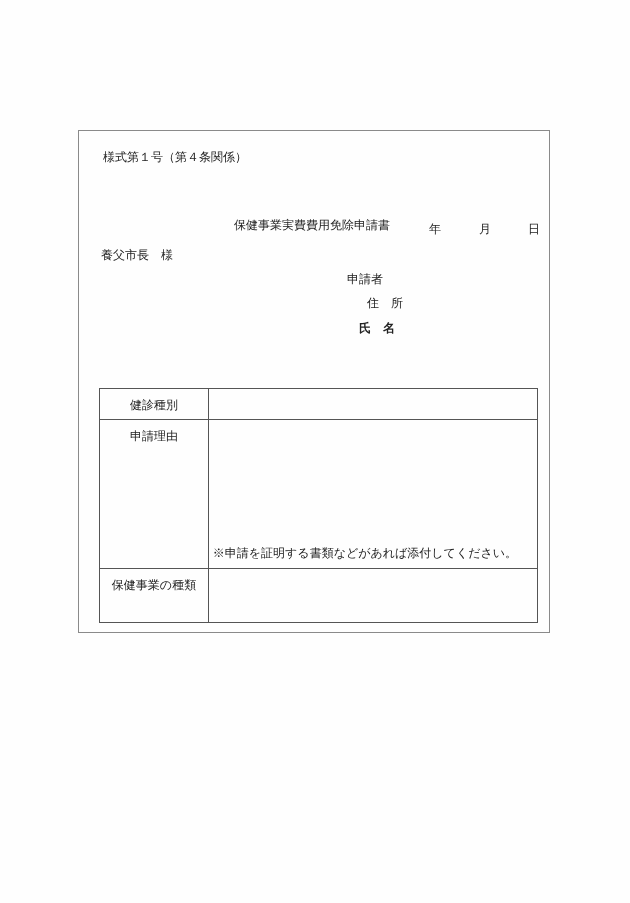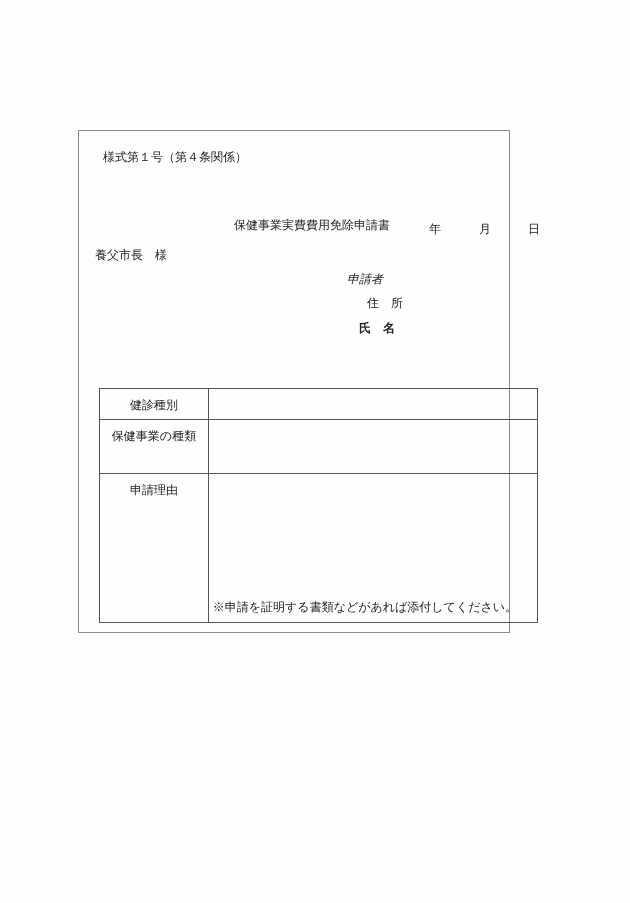--- a/index.html
+++ b/index.html
@@ -2,21 +2,21 @@
 <html><head>
 <meta charset="utf-8">
 <style>
   html, body { margin: 0; padding: 0; }
   body {
     width: 630px; height: 903px; background: #fefefe; position: relative;
     font-family: "DejaVu Serif", "Liberation Serif", serif;
     color: #222; font-size: 12px; overflow: hidden;
   }
   .frame {
-    position: absolute; left: 78px; top: 130px; width: 432px; height: 503px;
+    position: absolute; left: 78px; top: 130px; width: 472px; height: 503px;
     border: 1.5px solid #8a8a8a; box-sizing: border-box; background: #fefefe;
   }
   .abs { position: absolute; white-space: nowrap; line-height: 14px; }
   table.form {
     position: absolute; left: 20px; top: 257px; width: 439px;
     border-collapse: collapse; table-layout: fixed;
   }
   table.form td { border: 1px solid #555; vertical-align: top; padding: 0; }
   table.form td.lbl { width: 108px; text-align: center; padding-top: 8px; }
   .note { position: absolute; right: 20px; bottom: 6px; white-space: nowrap; }
@@ -25,38 +25,38 @@
 <body>
 
 <div class="frame">
   <div class="abs" style="left:24px; top:19px;">様式第１号（第４条関係）</div>
   <div class="abs" style="left:155px; top:44px;margin-top:43px;">保健事業実費費用免除申請書</div>
 
   <div class="abs" style="left:350px; top:91px;">年</div>
   <div class="abs" style="left:400px; top:91px;">月</div>
   <div class="abs" style="left:449px; top:91px;">日</div>
 
-  <div class="abs" style="left:16px; top:117px;">養父市長　様</div>
+  <div class="abs" style="left:22px; top:117px;">養父市長　様</div>
 
-  <div class="abs" style="left:268px; top:141px;font-style:italic;">申請者</div>
+  <div class="abs" style="left:268px; top:141px;">申請者</div>
   <div class="abs" style="left:280px; top:165px;margin-left:8px;">住　所</div>
   <div class="abs" style="left:280px; top:190px;font-weight:bold;">氏　名</div>
 
 
   <table class="form">
     <tbody>
         <tr style="height:31px;">
       <td class="lbl">健診種別</td>
       <td></td>
     </tr>
-    <tr style="height:54px;">
-      <td class="lbl">保健事業の種類</td>
-      <td></td>
-    </tr>
     <tr style="height:149px;">
       <td class="lbl">申請理由</td>
       <td style="position:relative;">
         <span class="note">※申請を証明する書類などがあれば添付してください。</span>
       </td>
     </tr>
+    <tr style="height:54px;">
+      <td class="lbl">保健事業の種類</td>
+      <td></td>
+    </tr>
   </tbody>
     </table>
 </div>
 
 </body></html>

